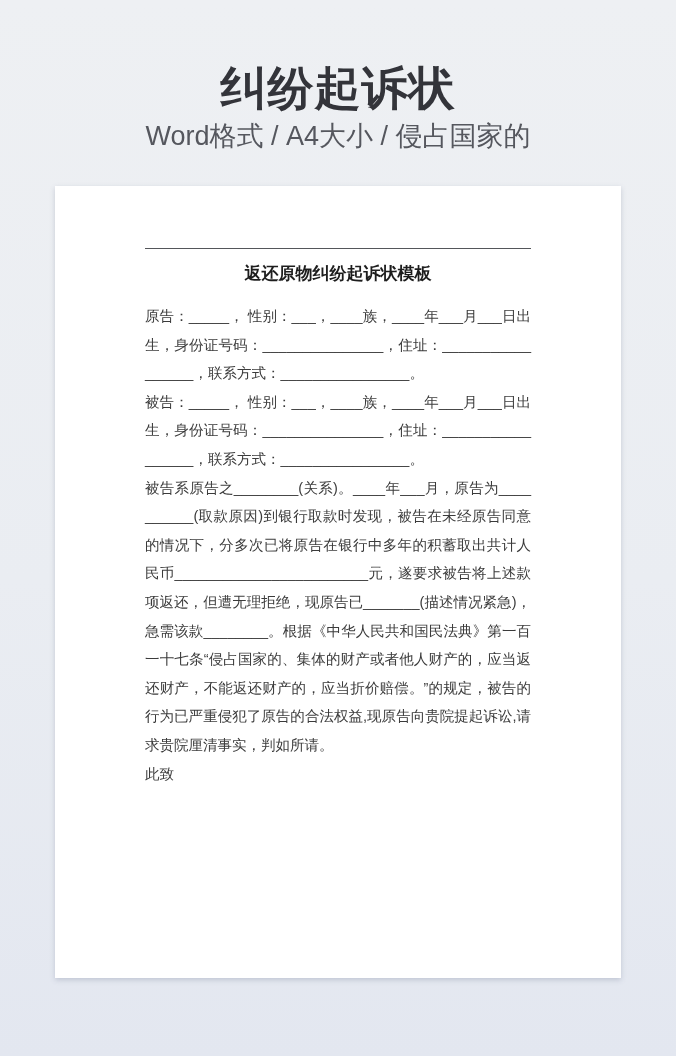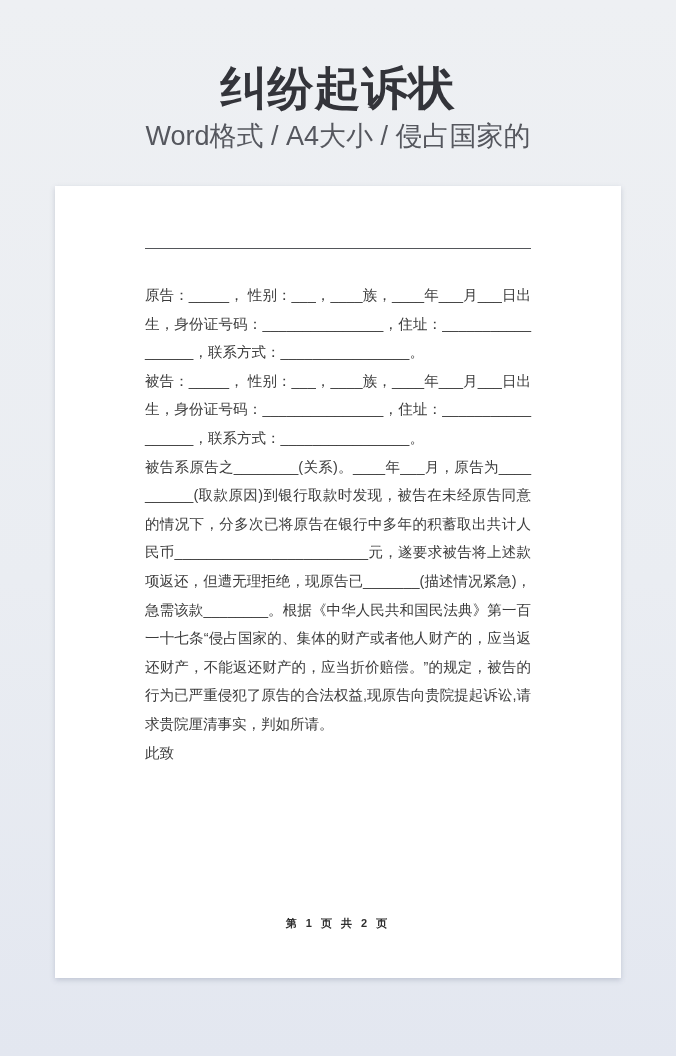--- a/index.html
+++ b/index.html
@@ -53,21 +53,21 @@
   }
   .doc-title {
     margin: 13px 0 0 0;
     font-size: 17px;
     line-height: 24px;
     font-weight: 700;
     color: #1d1d1d;
     text-align: center;
   }
   .doc-body {
-    margin-top: 32px;
+    margin-top: 16px;
     font-size: 14.5px;
     line-height: 28.6px;
     color: #3b3b3b;
     text-align: justify;
     word-break: break-all;
   }
   .doc-body p {
     margin: 0;
   }
   .doc-footer {
@@ -90,25 +90,25 @@
   <div class="header">
     <h1 class="header-title">纠纷起诉状</h1>
     <p class="header-subtitle">Word格式 / A4大小 / 侵占国家的</p>
   </div>
 
   <div class="page">
     <div class="page-inner">
 
       <div class="doc-rule"></div>
 
+      <h2 class="doc-title">返还原物纠纷起诉状模板</h2>
 
       <div class="doc-body">
         <p>原告：_____， 性别：___，____族，____年___月___日出生，身份证号码：_______________，住址：_________________，联系方式：________________。</p>
         <p>被告：_____， 性别：___，____族，____年___月___日出生，身份证号码：_______________，住址：_________________，联系方式：________________。</p>
         <p>被告系原告之________(关系)。____年___月，原告为__________(取款原因)到银行取款时发现，被告在未经原告同意的情况下，分多次已将原告在银行中多年的积蓄取出共计人民币________________________元，遂要求被告将上述款项返还，但遭无理拒绝，现原告已_______(描述情况紧急)，急需该款________。根据《中华人民共和国民法典》第一百一十七条“侵占国家的、集体的财产或者他人财产的，应当返还财产，不能返还财产的，应当折价赔偿。”的规定，被告的行为已严重侵犯了原告的合法权益,现原告向贵院提起诉讼,请求贵院厘清事实，判如所请。</p>
         <p>此致</p>
       </div>
     </div>
 
-    <div class="doc-footer">第 1 页 共 2 页</div>
   </div>
 
 </div>
 
 </body></html>

